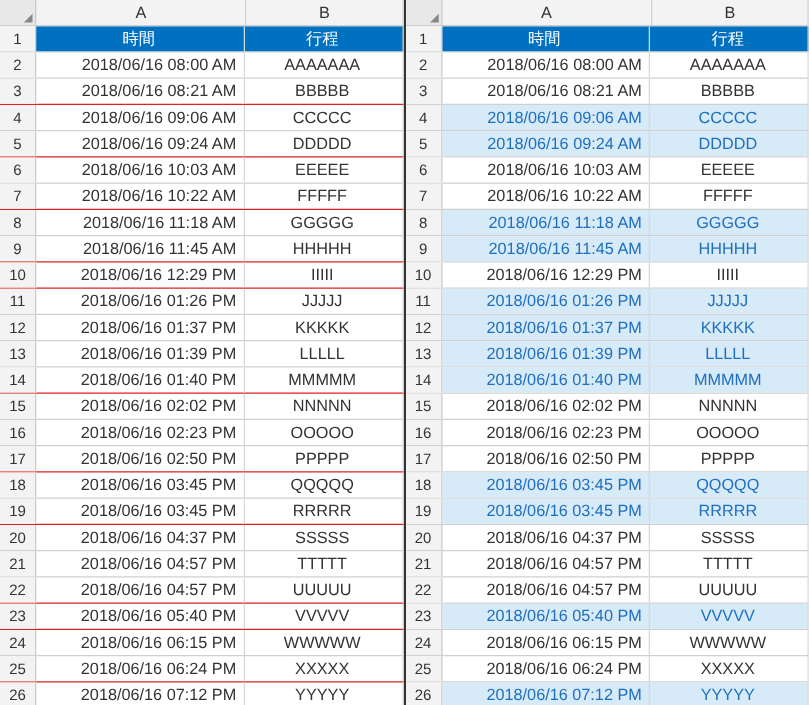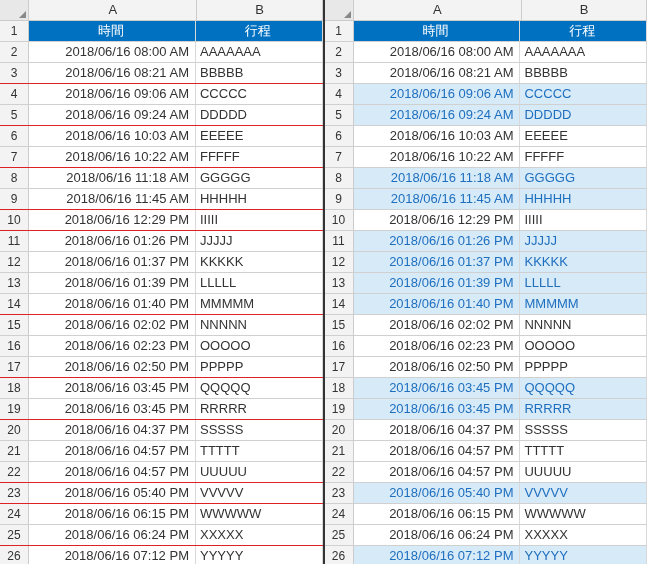--- a/index.html
+++ b/index.html
@@ -72,21 +72,21 @@
     font-size: 12px;
   }
   .cellA, .cellB {
     line-height: 20px;
     padding: 0 6px 0 4px;
     border-right: 1px solid #d8d8d8;
     white-space: nowrap;
     overflow: hidden;
   }
   .cellA { flex: 1.35; text-align: right; color: #333; }
-  .cellB { flex: 1; text-align: left; color: #333; }
+  .cellB { flex: 1; text-align: center; color: #333; }
   
   .hdrcell {
     background: #0070c0;
     color: #fff;
     text-align: center;
     font-size: 13px;
     line-height: 20px;
   }
   
   .redline { border-bottom: 1px solid #d22 !important; }

